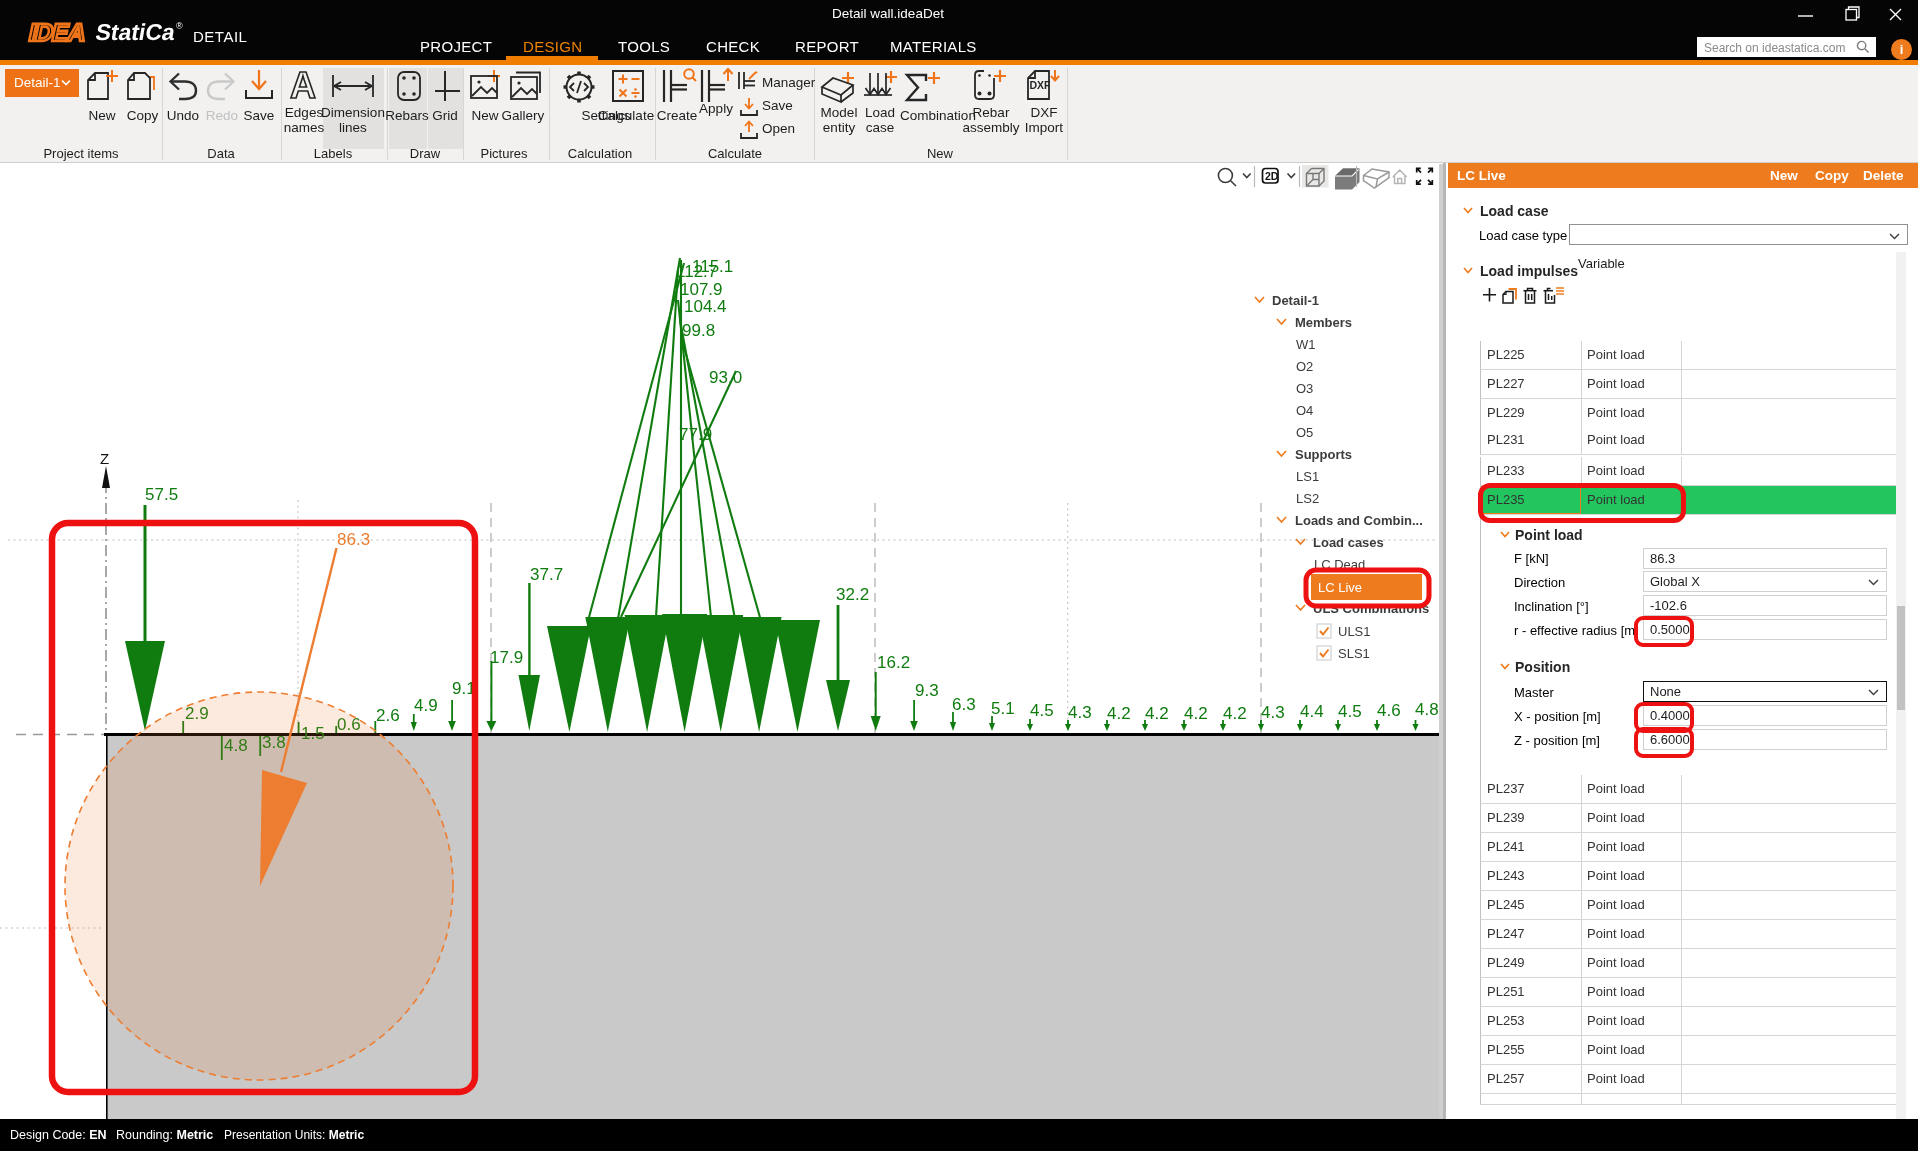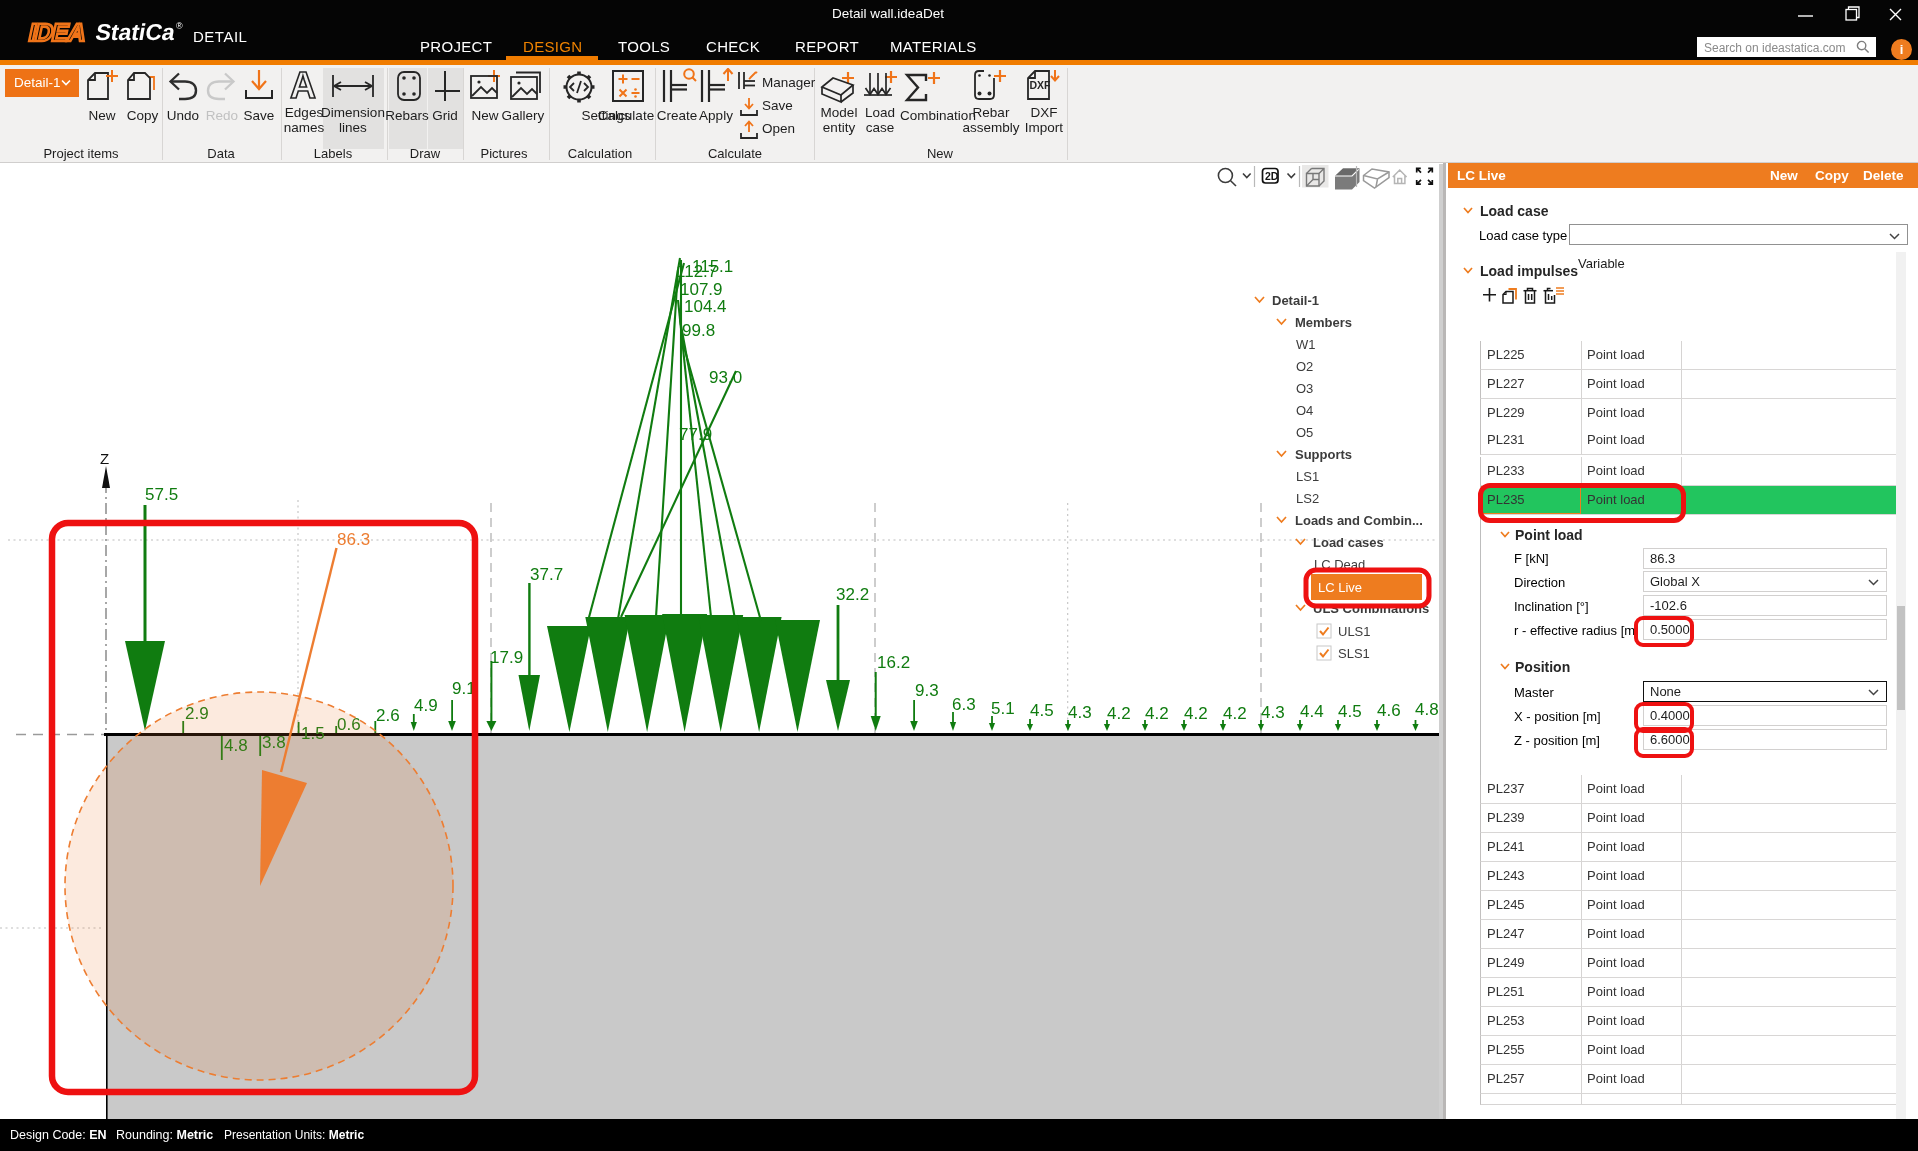--- a/index.html
+++ b/index.html
@@ -214,21 +214,21 @@
     </svg>
     <div class="ilabel" style="left:650px;top:43px;width:54px;">Create</div>
 
     <svg class="abs" style="left:699px;top:3px" width="36" height="36" viewBox="0 0 36 36">
       <line x1="3" y1="2" x2="3" y2="34" stroke="#262626" stroke-width="2.2"></line>
       <line x1="10" y1="2" x2="10" y2="34" stroke="#262626" stroke-width="2.2"></line>
       <line x1="10" y1="17" x2="26" y2="17" stroke="#262626" stroke-width="2.2"></line>
       <line x1="10" y1="21.5" x2="26" y2="21.5" stroke="#262626" stroke-width="2.2"></line>
       <path d="M29 13 L29 1 M24.5 6 L29 0.8 L33.5 6" fill="none" stroke="#f07419" stroke-width="2"></path>
     </svg>
-    <div class="ilabel" style="left:691px;top:43px;width:50px;">Apply</div>
+    <div class="ilabel" style="left:691px;top:36px;width:50px;">Apply</div>
 
     <svg class="abs" style="left:737px;top:6px" width="22" height="22" viewBox="0 0 22 22">
       <line x1="2" y1="1" x2="2" y2="18" stroke="#262626" stroke-width="1.8"></line>
       <line x1="7" y1="1" x2="7" y2="18" stroke="#262626" stroke-width="1.8"></line>
       <line x1="7" y1="10" x2="18" y2="10" stroke="#262626" stroke-width="1.8"></line>
       <line x1="7" y1="14.5" x2="18" y2="14.5" stroke="#262626" stroke-width="1.8"></line>
       <path d="M13 7 L19 1 M12.2 8.2 L13 7 M19 1 L20 2" stroke="#f07419" stroke-width="1.8" fill="none"></path>
     </svg>
     <div class="ilabel" style="left:762px;top:10px;width:70px;text-align:left;">Manager</div>
     <svg class="abs" style="left:739px;top:32px" width="20" height="20" viewBox="0 0 20 20">

